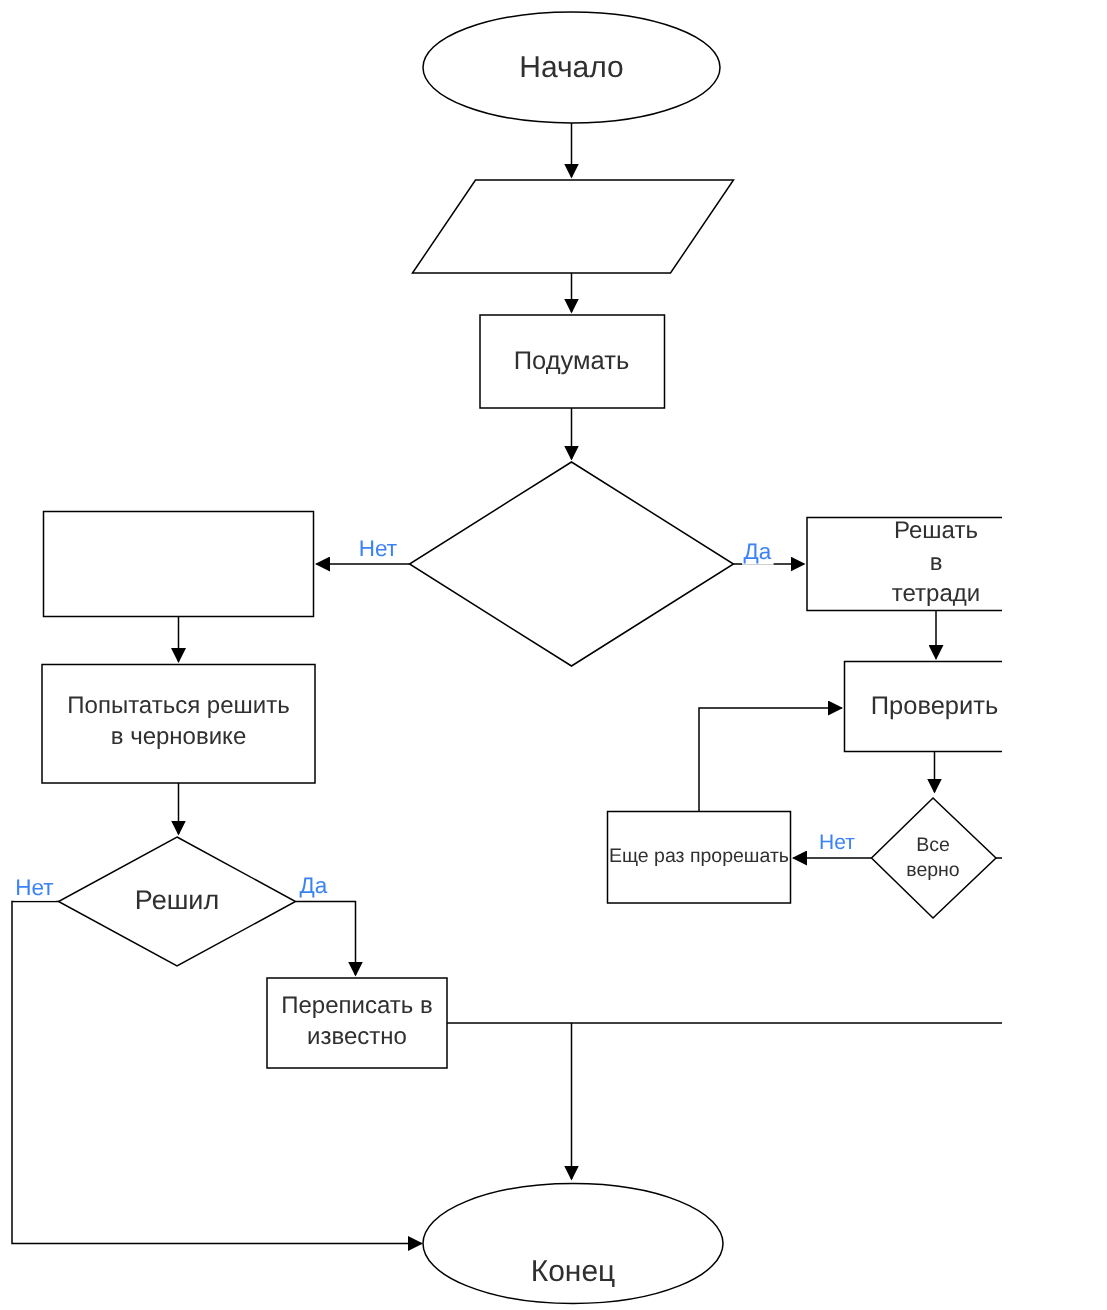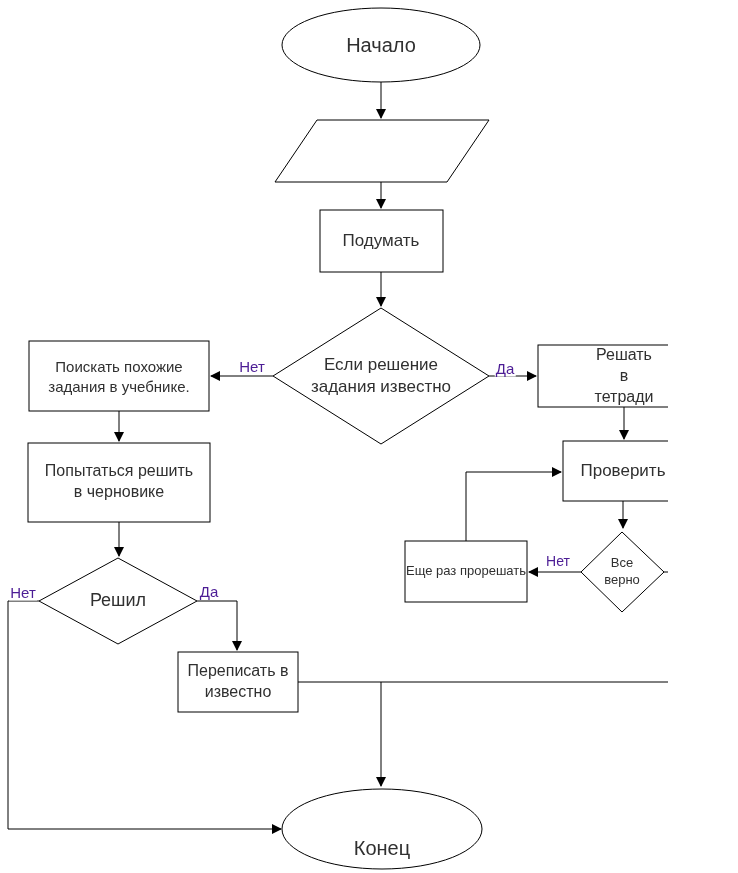--- a/index.html
+++ b/index.html
@@ -26,21 +26,21 @@
     text-align: center;
     color: #303030;
     line-height: 1.3;
     white-space: normal;
     pointer-events: none;
   }
   .edge-label {
     position: absolute;
     transform: translate(-50%, -50%);
     text-align: center;
-    color: #4c1d95;
+    color: #3b82f6;
     background: #ffffff;
     padding: 0 1px;
     pointer-events: none;
   }
   .fs20 { font-size: 20px; }
   .fs18 { font-size: 18px; }
   .fs17 { font-size: 17px; }
   .fs16 { font-size: 16px; }
   .fs15 { font-size: 15px; }
   .fs14 { font-size: 14px; }
@@ -92,23 +92,21 @@
       <rect x="405" y="541" width="122" height="61"></rect>
       <ellipse cx="382" cy="829" rx="100" ry="40"></ellipse>
     </g>
   </svg>
 
   <div class="node-label fs20" style="left:381px; top:45px;">Начало</div>
 
 
   <div class="node-label fs17" style="left:381px; top:241px;">Подумать</div>
 
-  <div class="node-label fs17" style="left:381px; top:376px; width:180px;">Если решение задания известно</div>
 
-  <div class="node-label fs15" style="left:119px; top:376px; width:160px;">Поискать похожие задания в учебнике.</div>
 
   <div class="node-label fs16" style="left:119px; top:482px; width:160px;">Попытаться решить в черновике</div>
 
   <div class="node-label fs16" style="left:624px; top:376px;">Решать в тетради</div>
 
   <div class="node-label fs18" style="left:118px; top:601px;">Решил</div>
 
   <div class="node-label fs16" style="left:238px; top:682px; width:112px;">Переписать в известно</div>
 
   <div class="node-label fs17" style="left:623px; top:471px;">Проверить</div>

